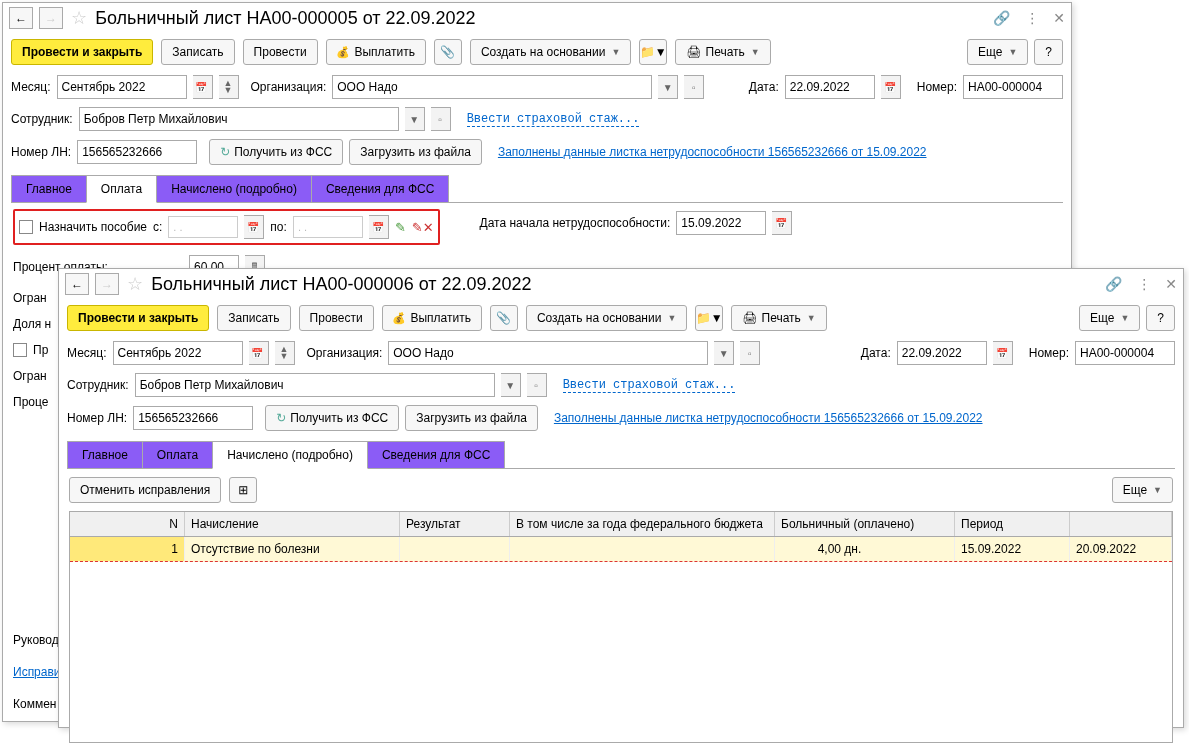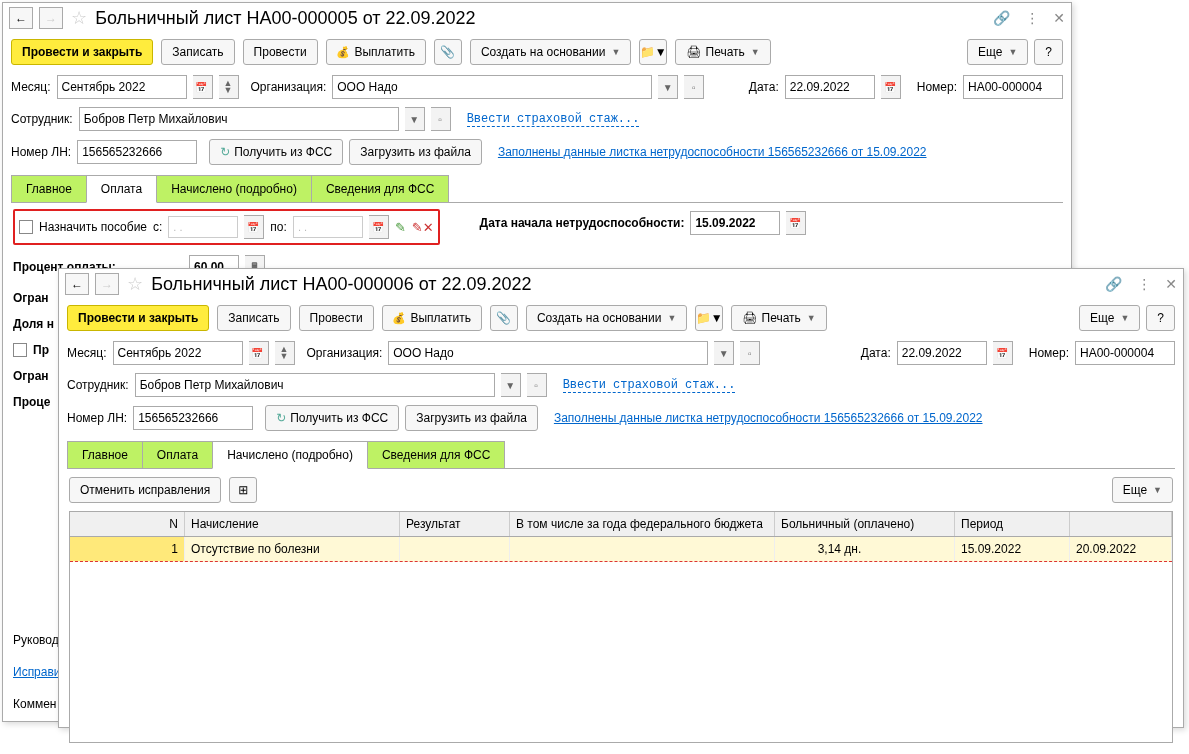--- a/index.html
+++ b/index.html
@@ -108,21 +108,21 @@
   .link-dashed { color: #0066cc; border-bottom: 1px dashed #0066cc; cursor: pointer; text-decoration: none; font-family: Liberation Mono, monospace; }
   .tabs {
     display: flex;
     border-bottom: 1px solid #aaa;
     margin: 6px 8px 0 8px;
   }
   .tab {
     padding: 6px 14px;
     border: 1px solid #aaa;
     border-bottom: none;
-    background: #bef264;
+    background: #8b5cf6;
     cursor: pointer;
     margin-right: -1px;
     position: relative;
   }
   .tab.active {
     background: #fff;
     border-bottom: 1px solid #fff;
     margin-bottom: -1px;
     z-index: 1;
   }
@@ -141,21 +141,21 @@
   }
   .checkbox { width: 14px; height: 14px; border: 1px solid #888; background: #fff; display: inline-block; cursor: pointer; }
   .pencil-green { color: #4a9b3e; font-size: 13px; cursor: pointer; }
   .pencil-red { color: #c33; font-size: 13px; cursor: pointer; }
   .content-sub {
     display: flex;
     gap: 40px;
     padding: 6px 10px;
   }
   .col { display: flex; flex-direction: column; gap: 8px; }
-  .col .form-row { padding: 2px 0; font-weight: bold; }
+  .col .form-row { padding: 2px 0; }
   .grid {
     border: 1px solid #aaa;
     margin: 6px 10px;
   }
   .grid-head {
     display: flex;
     background: #f0f0f0;
     border-bottom: 1px solid #aaa;
   }
   .grid-head > div {
@@ -450,21 +450,21 @@
       <div class="col-work">Больничный (оплачено)</div>
       <div class="col-per">Период</div>
       <div class="col-per2"></div>
     </div>
     <div class="grid-row">
       <div class="col-n" style="background:#ffe97a">1</div>
       <div class="col-accr">Отсутствие по болезни</div>
       <div class="col-res"></div>
       <div class="col-fed"></div>
       <div class="col-work">
-        <span style="display:inline-block;width:60px;text-align:right">3,14</span>
+        <span style="display:inline-block;width:60px;text-align:right">4,00</span>
         <span style="">дн.</span>
       </div>
       <div class="col-per">15.09.2022</div>
       <div class="col-per2">20.09.2022</div>
     </div>
     <div class="grid-body"></div>
   </div>
 </div>
 
 </body></html>

